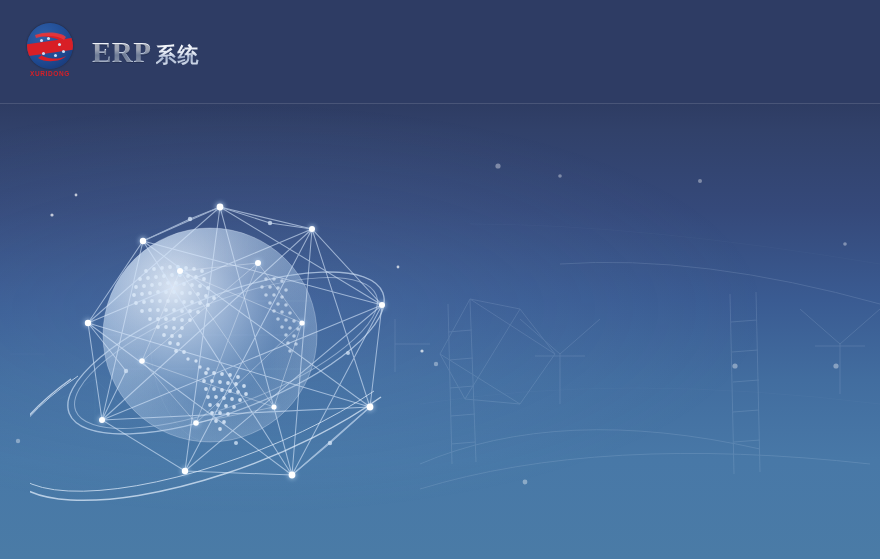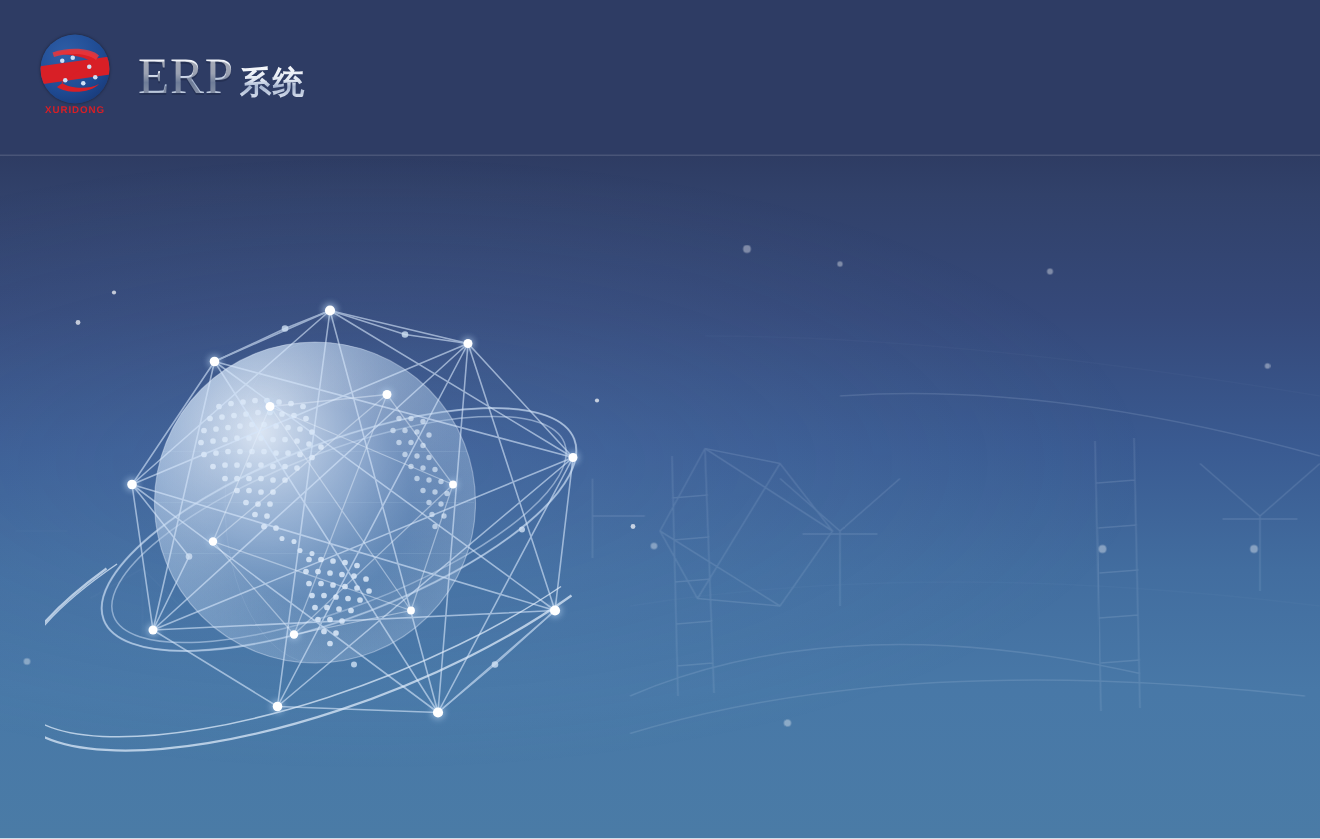--- a/index.html
+++ b/index.html
@@ -91,22 +91,22 @@
     font-weight:bold;
     color:#ffffff;
     letter-spacing:9px;
     text-shadow:
         0 0 1px rgba(255,255,255,.9),
         1px 1px 0 rgba(120,140,185,.55),
        -1px 0 0 rgba(190,205,235,.5);
   }
   .brand-erp {
     font-family:"Liberation Serif", serif;
-    font-size:34px;
-    font-weight:normal;
+    font-size:29px;
+    font-weight:bold;
     letter-spacing:.5px;
     margin-left:2px;
     background:linear-gradient(180deg,#ffffff 0%,#e3e9f4 42%,#9fb0cc 58%,#e8edf6 100%);
     -webkit-background-clip:text;
     background-clip:text;
     color:transparent;
     text-shadow:0 1px 0 rgba(20,30,55,.35);
     text-align:center;
   }
   .brand-sys {

